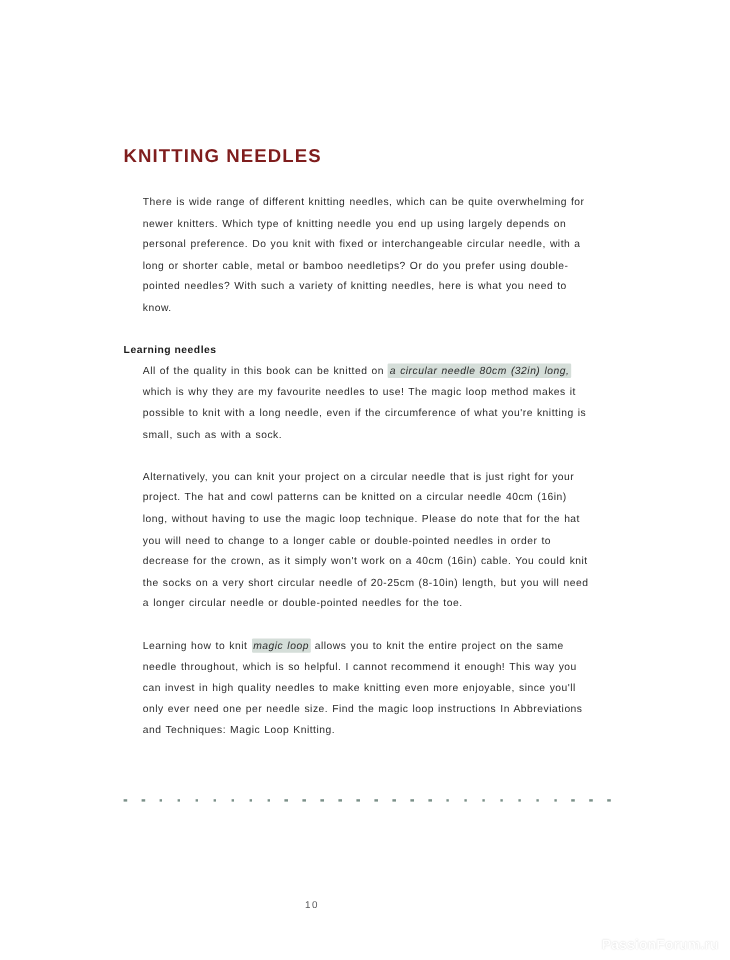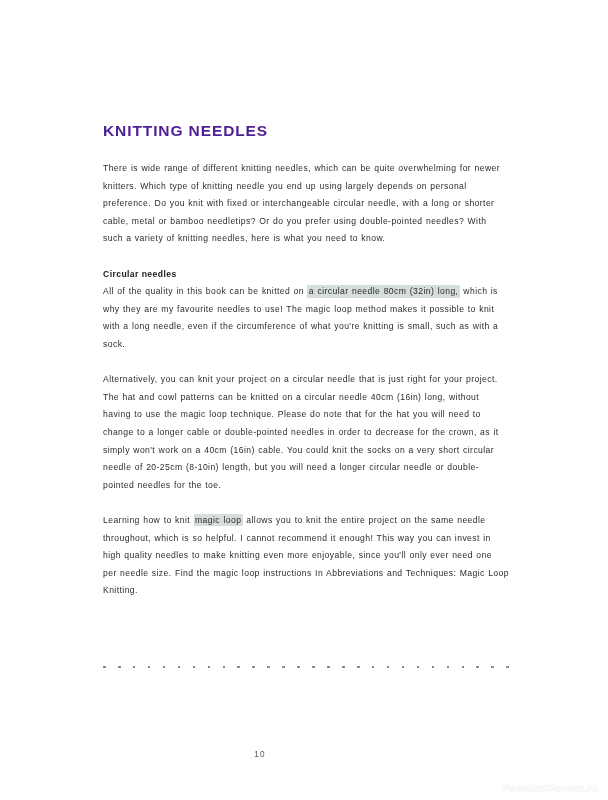--- a/index.html
+++ b/index.html
@@ -28,33 +28,33 @@
   .content {
     position: absolute;
     left: 103px;
     top: 122px;
     width: 406px;
   }
 
   .page-title {
     font-size: 15.5px;
     font-weight: bold;
-    color: #4c1d95;
+    color: #7f1d1d;
     letter-spacing: 0.9px;
     margin: 0 0 21px 0;
     line-height: 1.1;
     text-transform: uppercase;
   }
 
   .para {
     font-size: 8.6px;
     line-height: 17.6px;
     color: #2c2c2c;
     letter-spacing: 0.42px;
-    margin: 0;
+    margin: 16px;
     word-spacing: 0.6px;
     text-align: left;
   }
 
   .para + .para {
     margin-top: 17.6px;
   }
 
   .subhead {
     font-size: 8.6px;
@@ -67,20 +67,21 @@
 
   .subhead + .para {
     margin-top: 0;
   }
 
   .hl {
     background-color: #d5ded9;
     padding: 1px 1.5px 1.5px 1.5px;
     border-radius: 1px;
     box-decoration-break: clone;
+    font-style: italic;
     -webkit-box-decoration-break: clone;
   }
 
   .dot-divider {
     position: absolute;
     left: 103px;
     top: 663px;
     width: 406px;
     height: 8px;
     display: flex;
@@ -123,21 +124,21 @@
 <body>
 
 <div class="page">
 
   <div class="content">
 
     <h1 class="page-title">KNITTING NEEDLES</h1>
 
     <p class="para">There is wide range of different knitting needles, which can be quite overwhelming for newer knitters. Which type of knitting needle you end up using largely depends on personal preference. Do you knit with fixed or interchangeable circular needle, with a long or shorter cable, metal or bamboo needletips? Or do you prefer using double-pointed needles? With such a variety of knitting needles, here is what you need to know.</p>
 
-    <p class="subhead">Circular needles</p>
+    <p class="subhead">Learning needles</p>
 
     <p class="para"><span>All of the quality in this book can be knitted on </span><span class="hl">a circular needle 80cm (32in) long,</span><span> which is why they are my favourite needles to use! The magic loop method makes it possible to knit with a long needle, even if the circumference of what you're knitting is small, such as with a sock.</span></p>
 
     <p class="para">Alternatively, you can knit your project on a circular needle that is just right for your project. The hat and cowl patterns can be knitted on a circular needle 40cm (16in) long, without having to use the magic loop technique. Please do note that for the hat you will need to change to a longer cable or double-pointed needles in order to decrease for the crown, as it simply won't work on a 40cm (16in) cable. You could knit the socks on a very short circular needle of 20-25cm (8-10in) length, but you will need a longer circular needle or double-pointed needles for the toe.</p>
 
     <p class="para"><span>Learning how to knit </span><span class="hl">magic loop</span><span> allows you to knit the entire project on the same needle throughout, which is so helpful. I cannot recommend it enough! This way you can invest in high quality needles to make knitting even more enjoyable, since you'll only ever need one per needle size. Find the magic loop instructions In Abbreviations and Techniques: Magic Loop Knitting.</span></p>
 
   </div>
 
   <div class="dot-divider">

